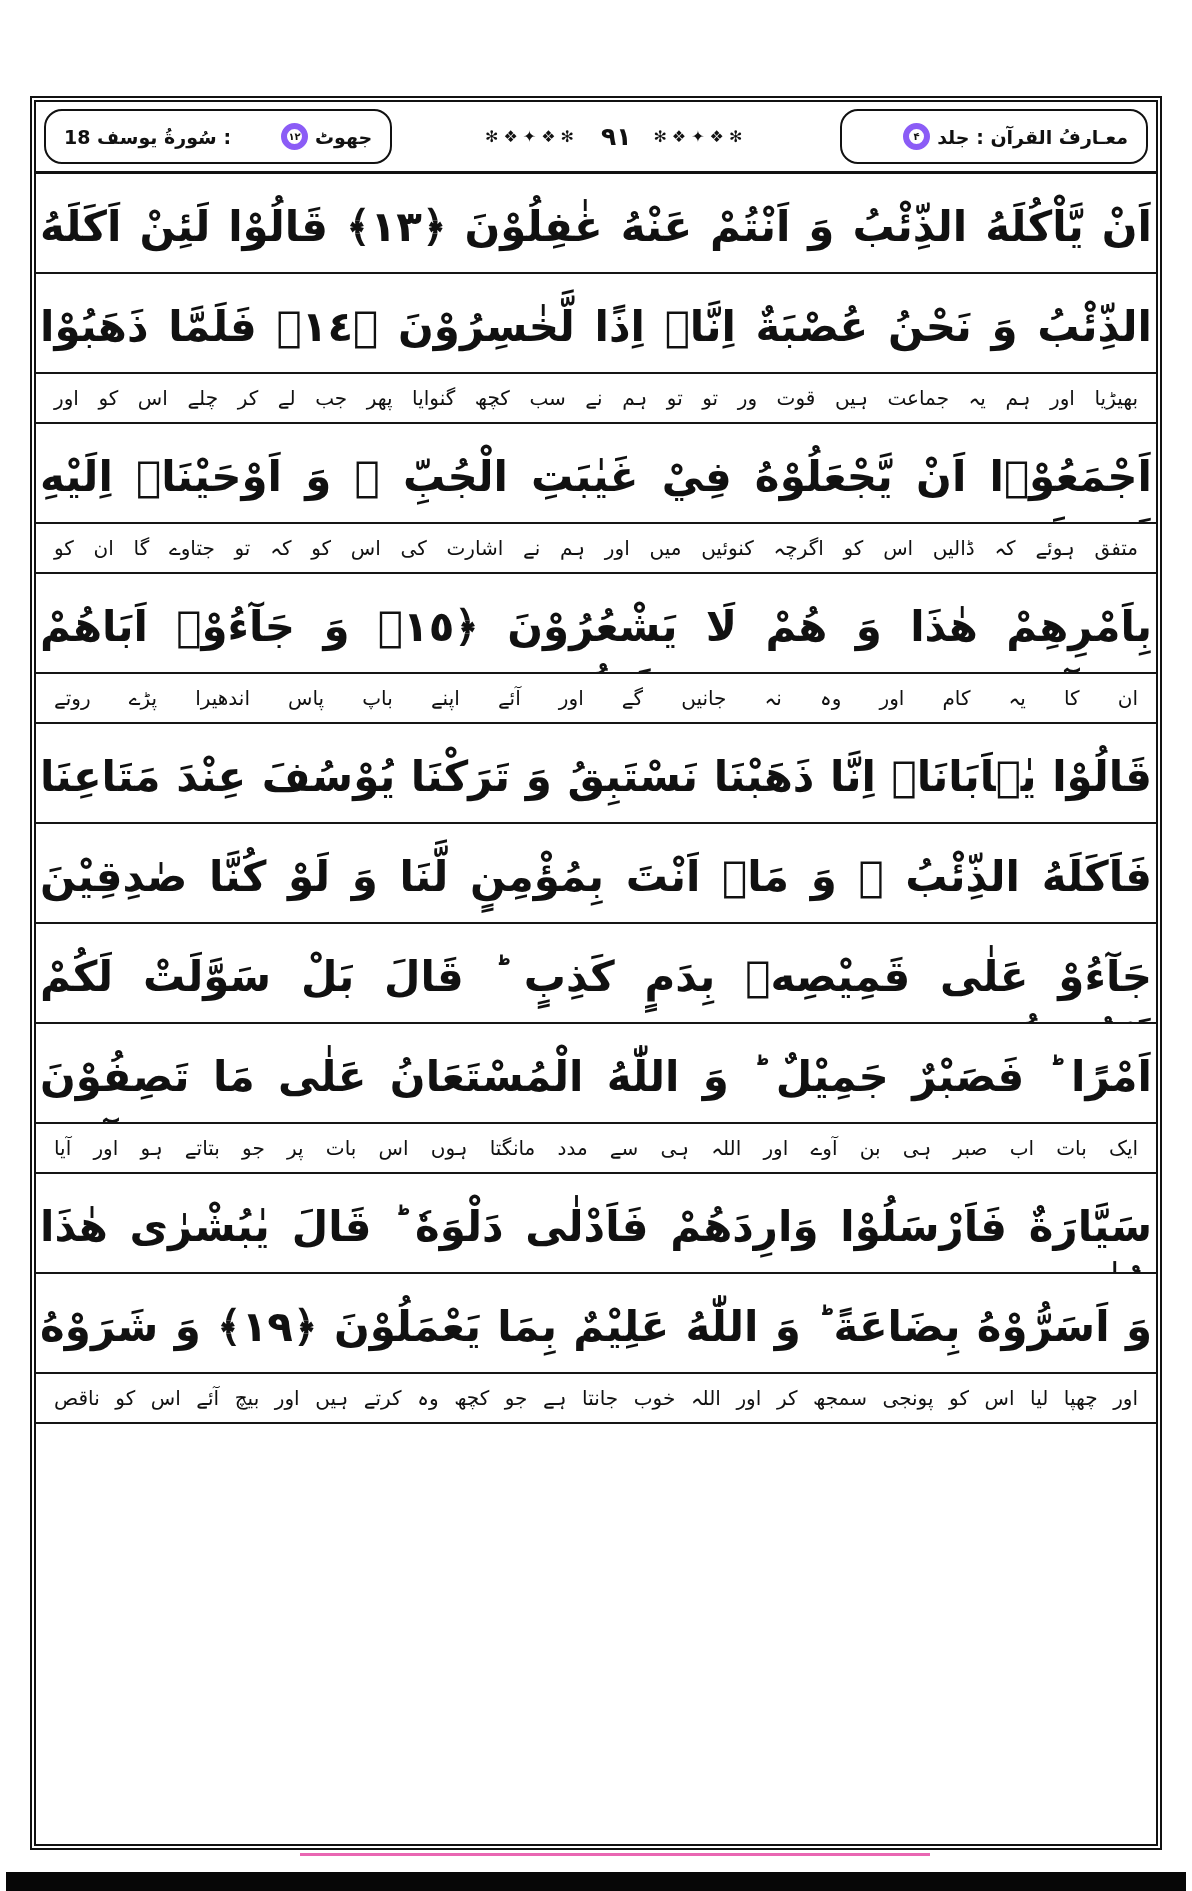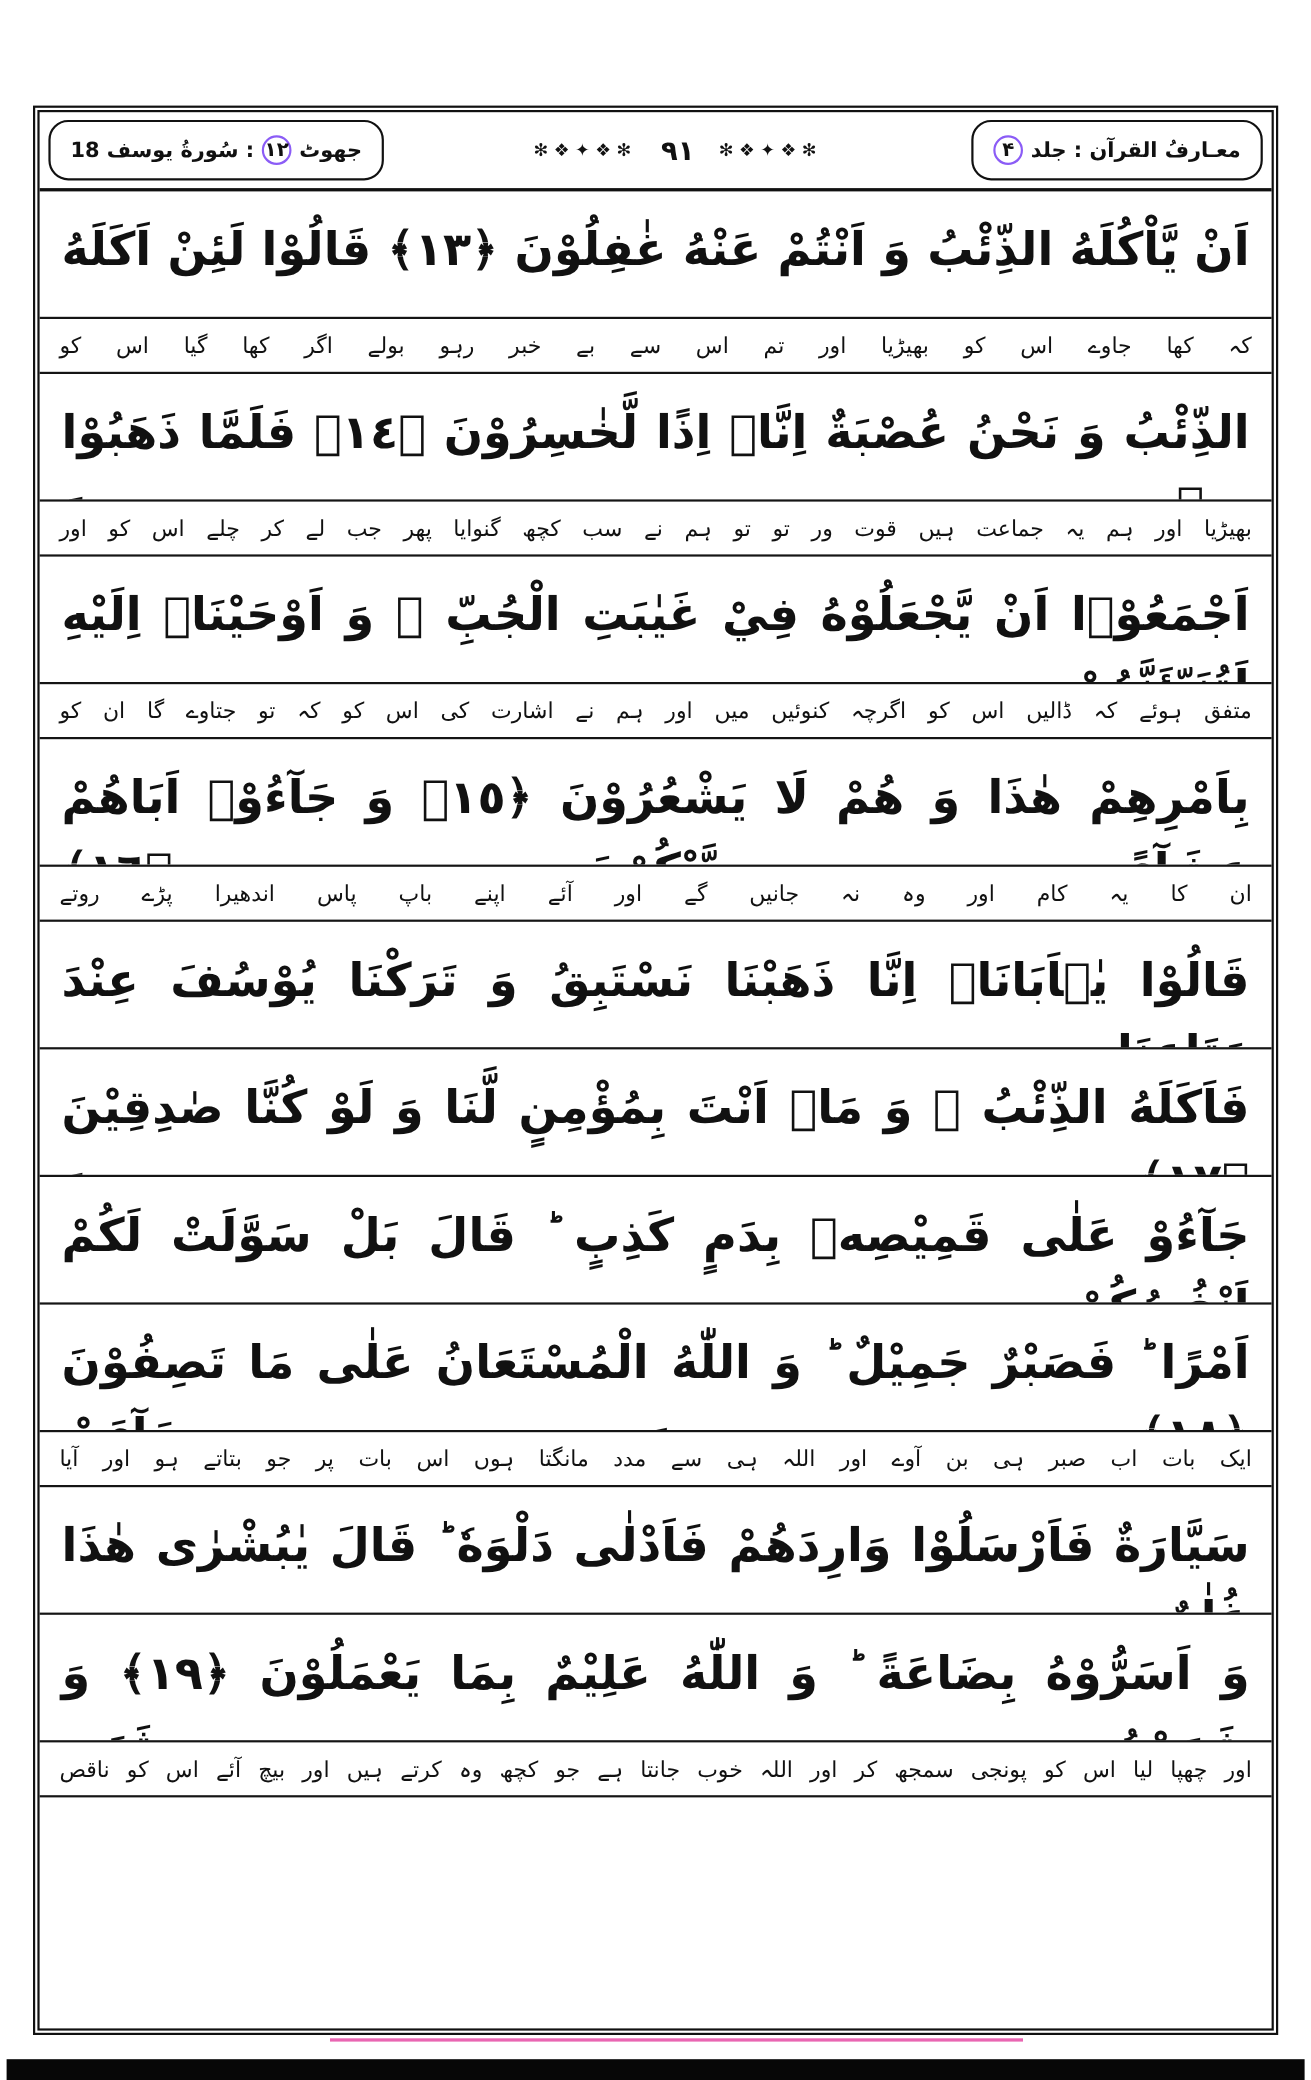--- a/index.html
+++ b/index.html
@@ -42,45 +42,46 @@
   .header-center {
     flex: 1;
     display: flex;
     align-items: center;
     justify-content: center;
     gap: 22px;
   }
   .circle-num {
     width: 27px;
     height: 27px;
-    border: 2px solid #8b5cf6;
+    border: 6px solid #8b5cf6;
     border-radius: 50%;
     display: inline-flex;
     align-items: center;
     justify-content: center;
-    font-size: 18px;
+    font-size: 10px;
     font-weight: bold;
     flex: 0 0 auto;
+    margin-left: 43px;
   }
   .page-num { font-size: 25px; font-weight: bold; }
   .ornament { font-size: 16px; letter-spacing: 5px; }
   .row {
     border-bottom: 2px solid #151515;
     direction: rtl;
     text-align: justify;
     text-align-last: justify;
     text-justify: inter-word;
     overflow: hidden;
   }
   .row.arabic {
     font-size: 42px;
     font-weight: 700;
     line-height: 66px;
-    padding: 20px 20px;
-    height: 116px;
+    padding: 20px 4px;
+    height: 100px;
   }
   .row.urdu {
     font-size: 20px;
     font-weight: 500;
     line-height: 26px;
     padding: 11px 18px;
     height: 50px;
   }
   .pink-line {
     position: absolute;
@@ -115,21 +116,20 @@
       <span class="page-num">٩١</span>
       <span class="ornament">✻❖✦❖✻</span>
     </div>
     <div class="header-box" dir="rtl">
       <span>معـارفُ القرآن : جلد</span>
       <span class="circle-num">۴</span>
     </div>
   </div>
 
   <div class="row arabic" dir="rtl">اَنْ يَّاْكُلَهُ الذِّئْبُ وَ اَنْتُمْ عَنْهُ غٰفِلُوْنَ ﴿١٣﴾ قَالُوْا لَئِنْ اَكَلَهُ</div>
-  <div class="row urdu" dir="rtl">کہ کھا جاوے اس کو بھیڑیا اور تم اس سے بے خبر رہو بولے اگر کھا گیا اس کو</div>
   <div class="row arabic" dir="rtl">الذِّئْبُ وَ نَحْنُ عُصْبَةٌ اِنَّاۤ اِذًا لَّخٰسِرُوْنَ ﴿١٤﴾ فَلَمَّا ذَهَبُوْا بِهٖ وَ</div>
   <div class="row urdu" dir="rtl">بھیڑیا اور ہم یہ جماعت ہیں قوت ور تو تو ہم نے سب کچھ گنوایا پھر جب لے کر چلے اس کو اور</div>
   <div class="row arabic" dir="rtl">اَجْمَعُوْۤا اَنْ يَّجْعَلُوْهُ فِيْ غَيٰبَتِ الْجُبِّ ۚ وَ اَوْحَيْنَاۤ اِلَيْهِ لَتُنَبِّئَنَّهُمْ</div>
   <div class="row urdu" dir="rtl">متفق ہوئے کہ ڈالیں اس کو اگرچہ کنوئیں میں اور ہم نے اشارت کی اس کو کہ تو جتاوے گا ان کو</div>
   <div class="row arabic" dir="rtl">بِاَمْرِهِمْ هٰذَا وَ هُمْ لَا يَشْعُرُوْنَ ﴿١٥﴾ وَ جَآءُوْۤ اَبَاهُمْ عِشَآءً يَّبْكُوْنَ ﴿١٦﴾</div>
   <div class="row urdu" dir="rtl">ان کا یہ کام اور وہ نہ جانیں گے اور آئے اپنے باپ پاس اندھیرا پڑے روتے</div>
   <div class="row arabic" dir="rtl">قَالُوْا يٰۤاَبَانَاۤ اِنَّا ذَهَبْنَا نَسْتَبِقُ وَ تَرَكْنَا يُوْسُفَ عِنْدَ مَتَاعِنَا</div>
   <div class="row arabic" dir="rtl">فَاَكَلَهُ الذِّئْبُ ۚ وَ مَاۤ اَنْتَ بِمُؤْمِنٍ لَّنَا وَ لَوْ كُنَّا صٰدِقِيْنَ ﴿١٧﴾ وَ</div>
   <div class="row arabic" dir="rtl">جَآءُوْ عَلٰى قَمِيْصِهٖ بِدَمٍ كَذِبٍ ؕ قَالَ بَلْ سَوَّلَتْ لَكُمْ اَنْفُسُكُمْ</div>
   <div class="row arabic" dir="rtl">اَمْرًا ؕ فَصَبْرٌ جَمِيْلٌ ؕ وَ اللّٰهُ الْمُسْتَعَانُ عَلٰى مَا تَصِفُوْنَ ﴿١٨﴾ وَ جَآءَتْ</div>

